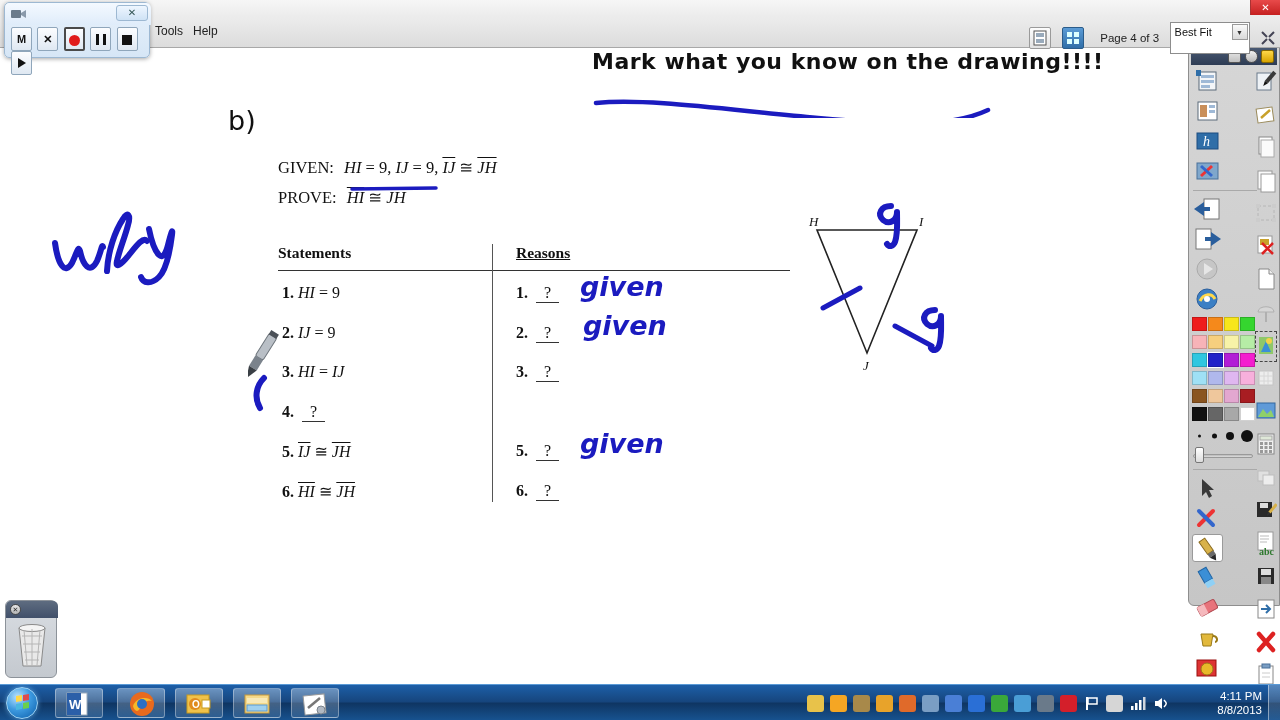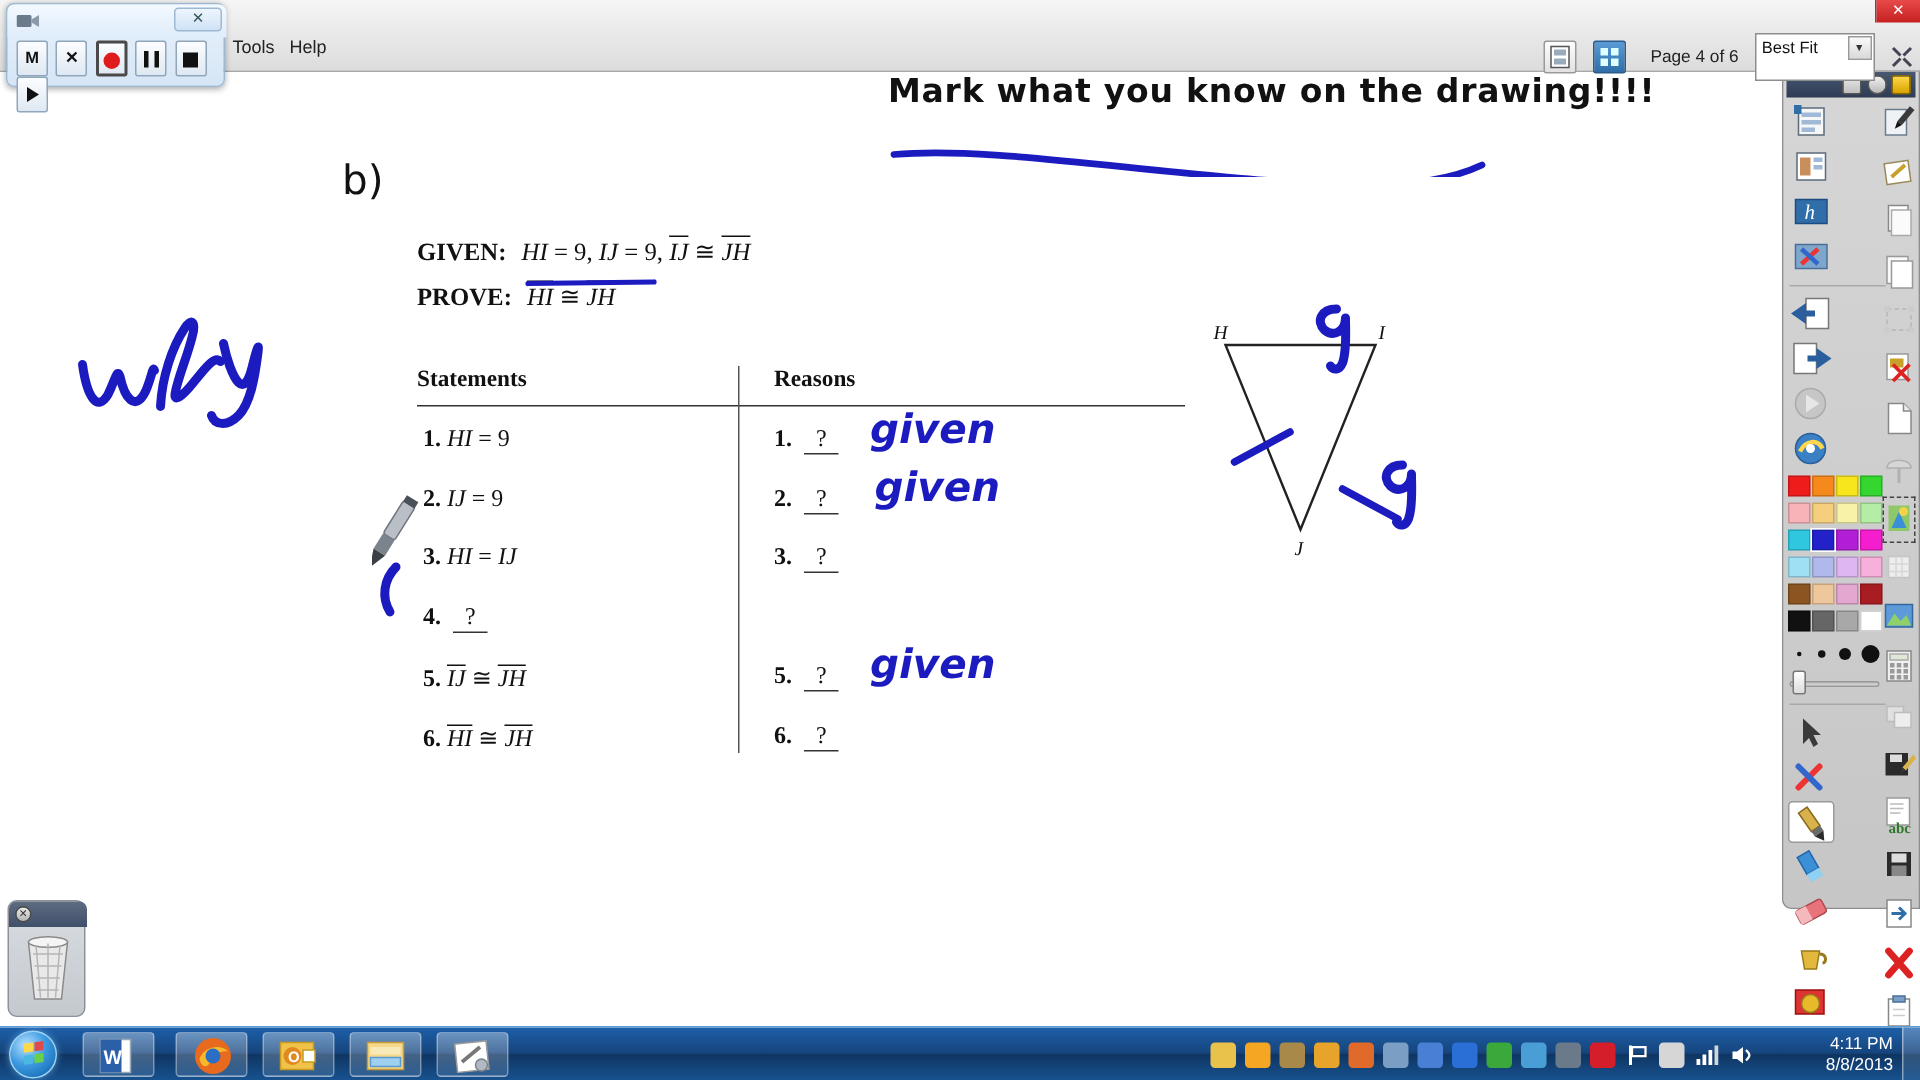--- a/index.html
+++ b/index.html
@@ -95,28 +95,28 @@
   .pausebars i:first-child { left:0; } .pausebars i:last-child { right:0; }
   .tri-play { display:block; width:0;height:0; margin:6px auto;
     border-left:8px solid #111; border-top:5px solid transparent; border-bottom:5px solid transparent; }
 
   
   .canvas { position:absolute; left:0; top:48px; width:1188px; height:602px; background:#fff; }
   .b-label { position:absolute; left:228px; top:105px; font-size:27px; color:#111;
              font-family:"DejaVu Sans", sans-serif; }
   .given-block { position:absolute; left:278px; top:163px; font-family:"Liberation Serif", serif; }
   .given-line { font-size:16.5px; color:#111; margin-bottom:10px; white-space:nowrap; }
-  .given-line b { font-weight:bold;text-align:center; }
+  .given-line b { font-weight:normal;text-align:center; }
   .it { font-style:italic; }
   .ovl { text-decoration:overline; font-style:italic; }
 
   .proof { position:absolute; left:278px; top:244px; width:516px; font-family:"Liberation Serif", serif; }
   .proof-head { position:relative; height:26px; }
   .proof-head .h1 { position:absolute; left:0; top:0; font-size:15.5px; font-weight:bold; color:#111; }
-  .proof-head .h2 { position:absolute; left:238px; top:0; font-size:15.5px; font-weight:bold; color:#111; }
+  .proof-head .h2 { position:absolute; left:238px; top:0; font-size:15.5px; font-weight:bold; color:#111;text-decoration:underline; }
   .hrule { position:absolute; left:0; top:26px; width:512px; height:1px; background:#333; }
   .vrule { position:absolute; left:214px; top:0px; width:1px; height:258px; background:#555; }
   .rows { position:relative; margin-top:14px; }
   .prow { position:relative; height:39.5px; }
   .pcell { position:absolute; font-size:16px; color:#111; white-space:nowrap; }
   .pcell.l { left:4px; } .pcell.r { left:238px; }
   .pcell .num { font-weight:bold; font-family:"Liberation Serif", serif; }
   .blank { display:inline-block; border-bottom:1px solid #333; padding:0 8px; margin-left:4px; }
 
   
@@ -647,21 +647,21 @@
       <span class="ab-btn blue">
         <svg width="20" height="20" style="position:absolute;left:0;top:0">
             <g fill="#dff">
               <rect x="4" y="4" width="5" height="5"></rect>
               <rect x="11" y="4" width="5" height="5"></rect>
               <rect x="4" y="11" width="5" height="5"></rect>
               <rect x="11" y="11" width="5" height="5"></rect>
             </g>
           </svg>
       </span>
-      <span class="pagelabel">Page 4 of 6</span>
+      <span class="pagelabel">Page 4 of 3</span>
       <span class="fitsel">
         <span>Best Fit</span>
         <span class="arrow">▼</span>
       </span>
       <span class="expand-icon">
         <svg width="16" height="16">
             <path d="M2,2 L7,7 M14,2 L9,7 M2,14 L7,9 M14,14 L9,9" stroke="#445" stroke-width="2" fill="none"></path>
           </svg>
       </span>
     </div>

